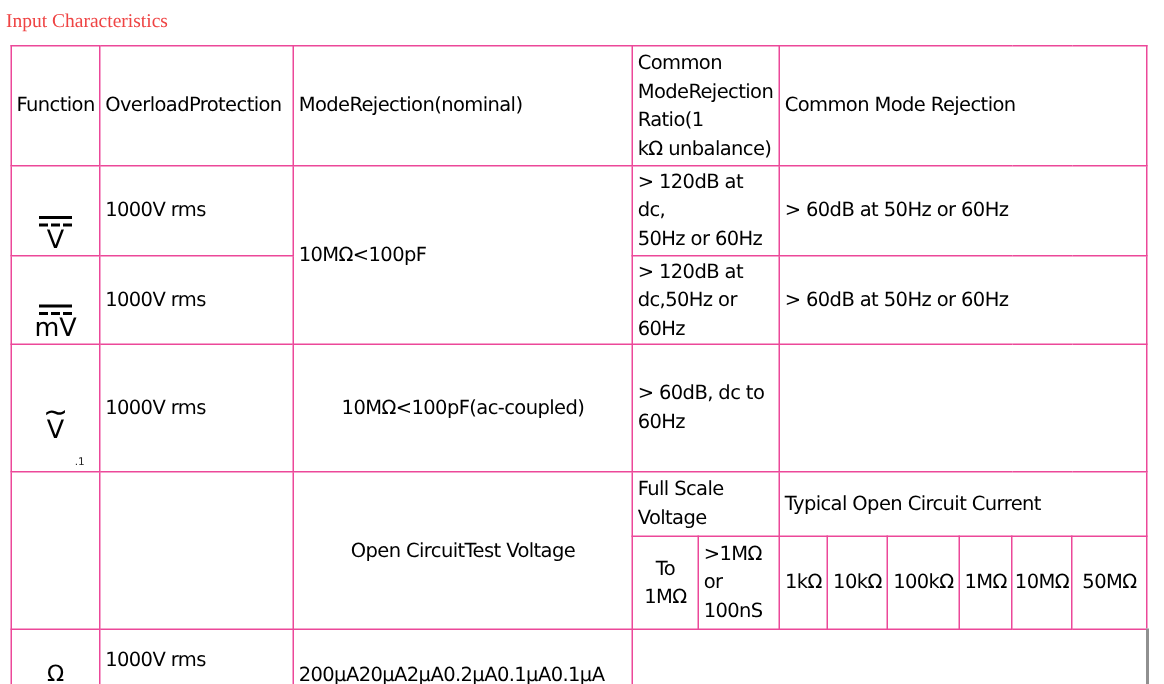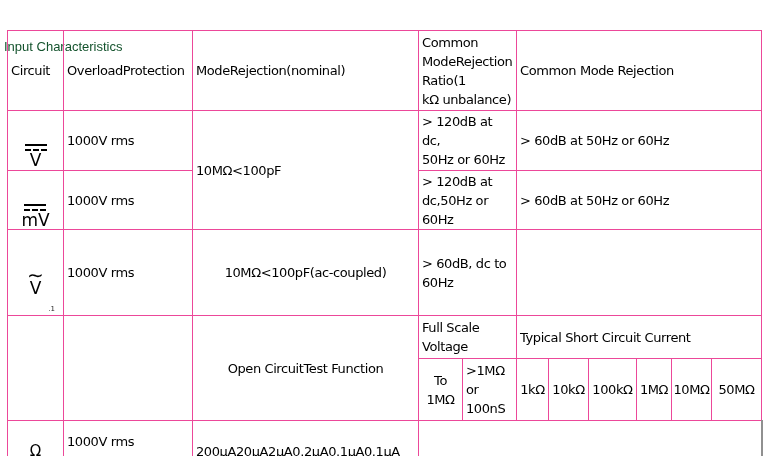--- a/index.html
+++ b/index.html
@@ -1,17 +1,17 @@
 <!DOCTYPE html>
 <html><head>
 <meta charset="utf-8">
 <style>
   html,body{margin:0;padding:0;background:#fff;}
   body{width:776px;height:456px;position:relative;font-family:"DejaVu Sans",sans-serif;color:#000;}
-  .title{position:absolute;left:4px;top:6px;font-family:Liberation Sans, sans-serif;font-size:13px;color:#14532d;margin-top:33px;}
+  .title{position:absolute;left:4px;top:6px;font-family:Liberation Serif, serif;font-size:13px;color:#ef4444;}
   table{position:absolute;left:7px;top:30px;border-collapse:collapse;table-layout:fixed;}
   td{border:1px solid #ec4899;padding:0 3px;font-family:"DejaVu Sans",sans-serif;font-size:13px;
      line-height:19px;letter-spacing:-0.4px;vertical-align:middle;white-space:pre-line;overflow:hidden;}
   .ctr{text-align:center;}
   .tight{padding:0 1px;text-align:center;}
   .bot{vertical-align:bottom;padding-bottom:1px;}
   .grayedge{border-right:2px solid #909090;border-bottom:2px solid #909090;}
   
   .dcsym{display:inline-flex;flex-direction:column;align-items:center;}
   .dcsym .bar{width:22px;border-top:2px solid #000;margin-bottom:3px;}
@@ -41,21 +41,21 @@
     <col style="width:32px">
       <col style="width:40px">
       <col style="width:48px">
     <col style="width:35px">
       <col style="width:40px">
       <col style="width:50px">
   </colgroup>
 
   <tbody>
       <tr style="height:80px">
-    <td>Circuit</td>
+    <td>Function</td>
     <td>OverloadProtection</td>
     <td>ModeRejection(nominal)</td>
     <td colspan="2">Common
 ModeRejection
 Ratio(1
 kΩ unbalance)</td>
     <td colspan="6">Common Mode Rejection</td>
   </tr>
 
   <tr style="height:60px">
@@ -102,24 +102,24 @@
     <td>1000V rms</td>
     <td class="ctr">10MΩ&lt;100pF(ac-coupled)</td>
     <td colspan="2">&gt; 60dB, dc to
 60Hz</td>
     <td colspan="6"></td>
   </tr>
 
   <tr style="height:43px">
     <td rowspan="2"></td>
     <td rowspan="2"></td>
-    <td rowspan="2" class="ctr">Open CircuitTest Function</td>
+    <td rowspan="2" class="ctr">Open CircuitTest Voltage</td>
     <td colspan="2">Full Scale
 Voltage</td>
-    <td colspan="6">Typical Short Circuit Current</td>
+    <td colspan="6">Typical Open Circuit Current</td>
   </tr>
 
   <tr style="height:62px">
     <td class="ctr">To
 1MΩ</td>
     <td>&gt;1MΩ
 or
 100nS</td>
     <td class="tight">1kΩ</td>
     <td class="tight">10kΩ</td>

